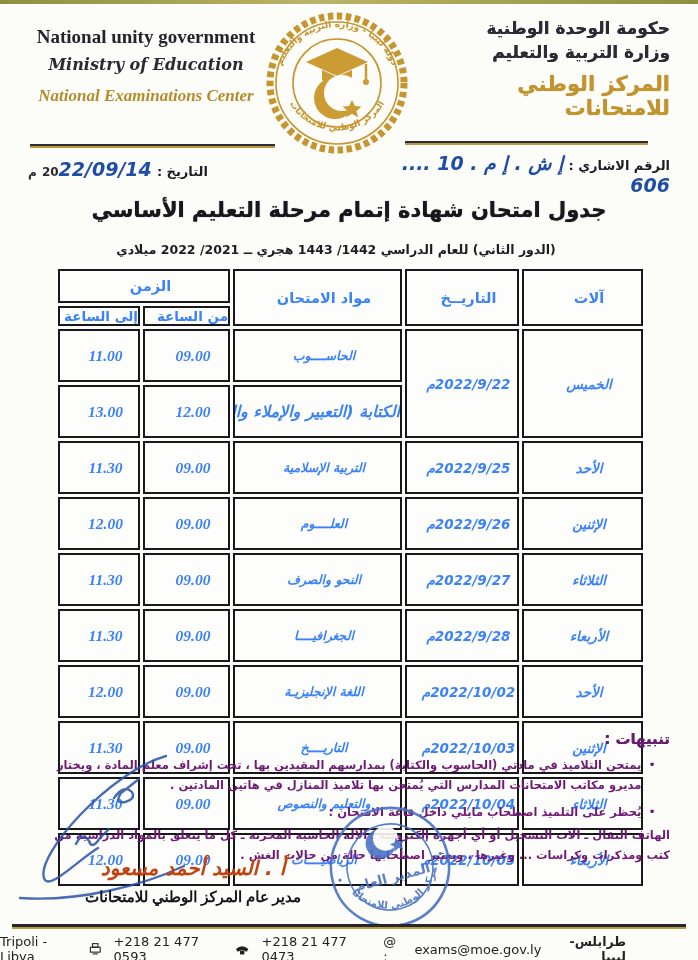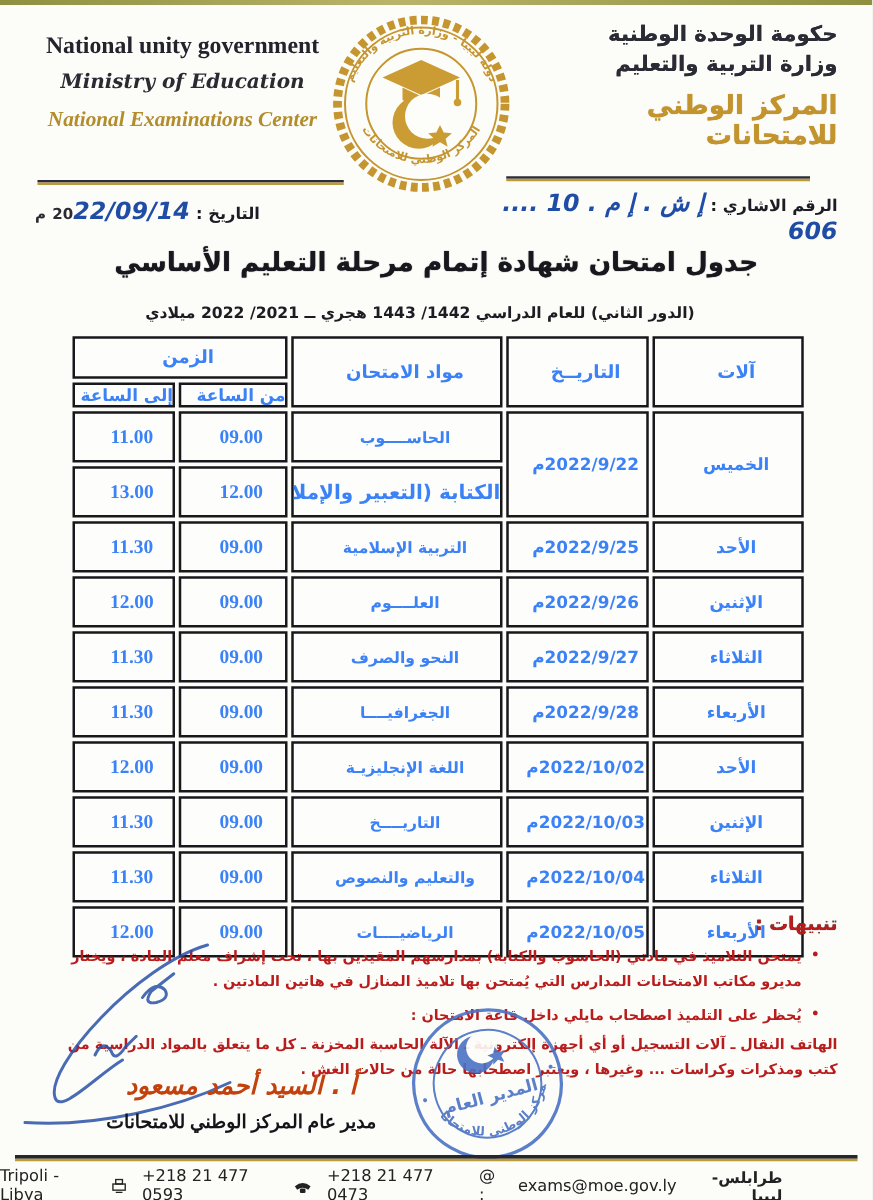--- a/index.html
+++ b/index.html
@@ -54,29 +54,29 @@
     direction: rtl; border-collapse: separate; border-spacing: 3px; table-layout: fixed; }
   table.exam th, table.exam td {
     border: 2px solid #17171c; background: #fdfdfc; text-align: center; vertical-align: middle;
     font-weight: bold; color: #3b82f6; overflow: hidden; white-space: nowrap; padding-left: 13px;
   }
   col.c-day { width: 121px; } col.c-date { width: 114px; } col.c-subject { width: 169px; }
   col.c-from { width: 87px; } col.c-to { width: 82px; }
   th.h-time { height: 34px; font-size: 14.5px; }
   th.h-sub { height: 20px; font-size: 13.5px; }
   th.h-tall { font-size: 14.5px; }
-  td { height: 41px; }
+  td { height: 53px; font-style: italic; }
   td.day-cell { font-size: 13.5px; }
   td.date-cell { font-size: 13.5px; }
   td.subject-cell { font-size: 12.5px; margin-left: 41px; }
   td.small-subject { font-size: 16px; }
   td.from-cell, td.to-cell { font-family: "Liberation Serif", serif; font-weight: normal; font-size: 15.5px; }
 
   
-  .notes { position: absolute; left: 28px; top: 730px; width: 642px; direction: rtl; color: #b91c1c; }
+  .notes { position: absolute; left: 28px; top: 730px; width: 642px; direction: rtl; color: #701a75; }
   .notes-heading { font-weight: bold; font-size: 15px; text-shadow: 0 0 .6px #121218; }
   .note-bullet { display: flex; gap: 7px; margin-top: 7px; padding-right: 14px; }
   .note-bullet .dot { font-size: 13px; line-height: 1.6; }
   .note-bullet .txt { font-weight: bold; font-size: 11.5px; line-height: 1.75; }
   .note-paragraph { font-weight: bold; font-size: 11.5px; line-height: 1.75; margin-top: 2px; }
 
   
   .signature { position: absolute; left: 48px; top: 856px; width: 290px; text-align: center; direction: rtl; }
   .sig-name { font-weight: bold; font-size: 20px; color: #c2410c; font-style: italic; }
   .sig-title { font-weight: bold; font-size: 15px; color: #14141a; margin-top: 8px; font-family: Liberation Serif, serif; }

